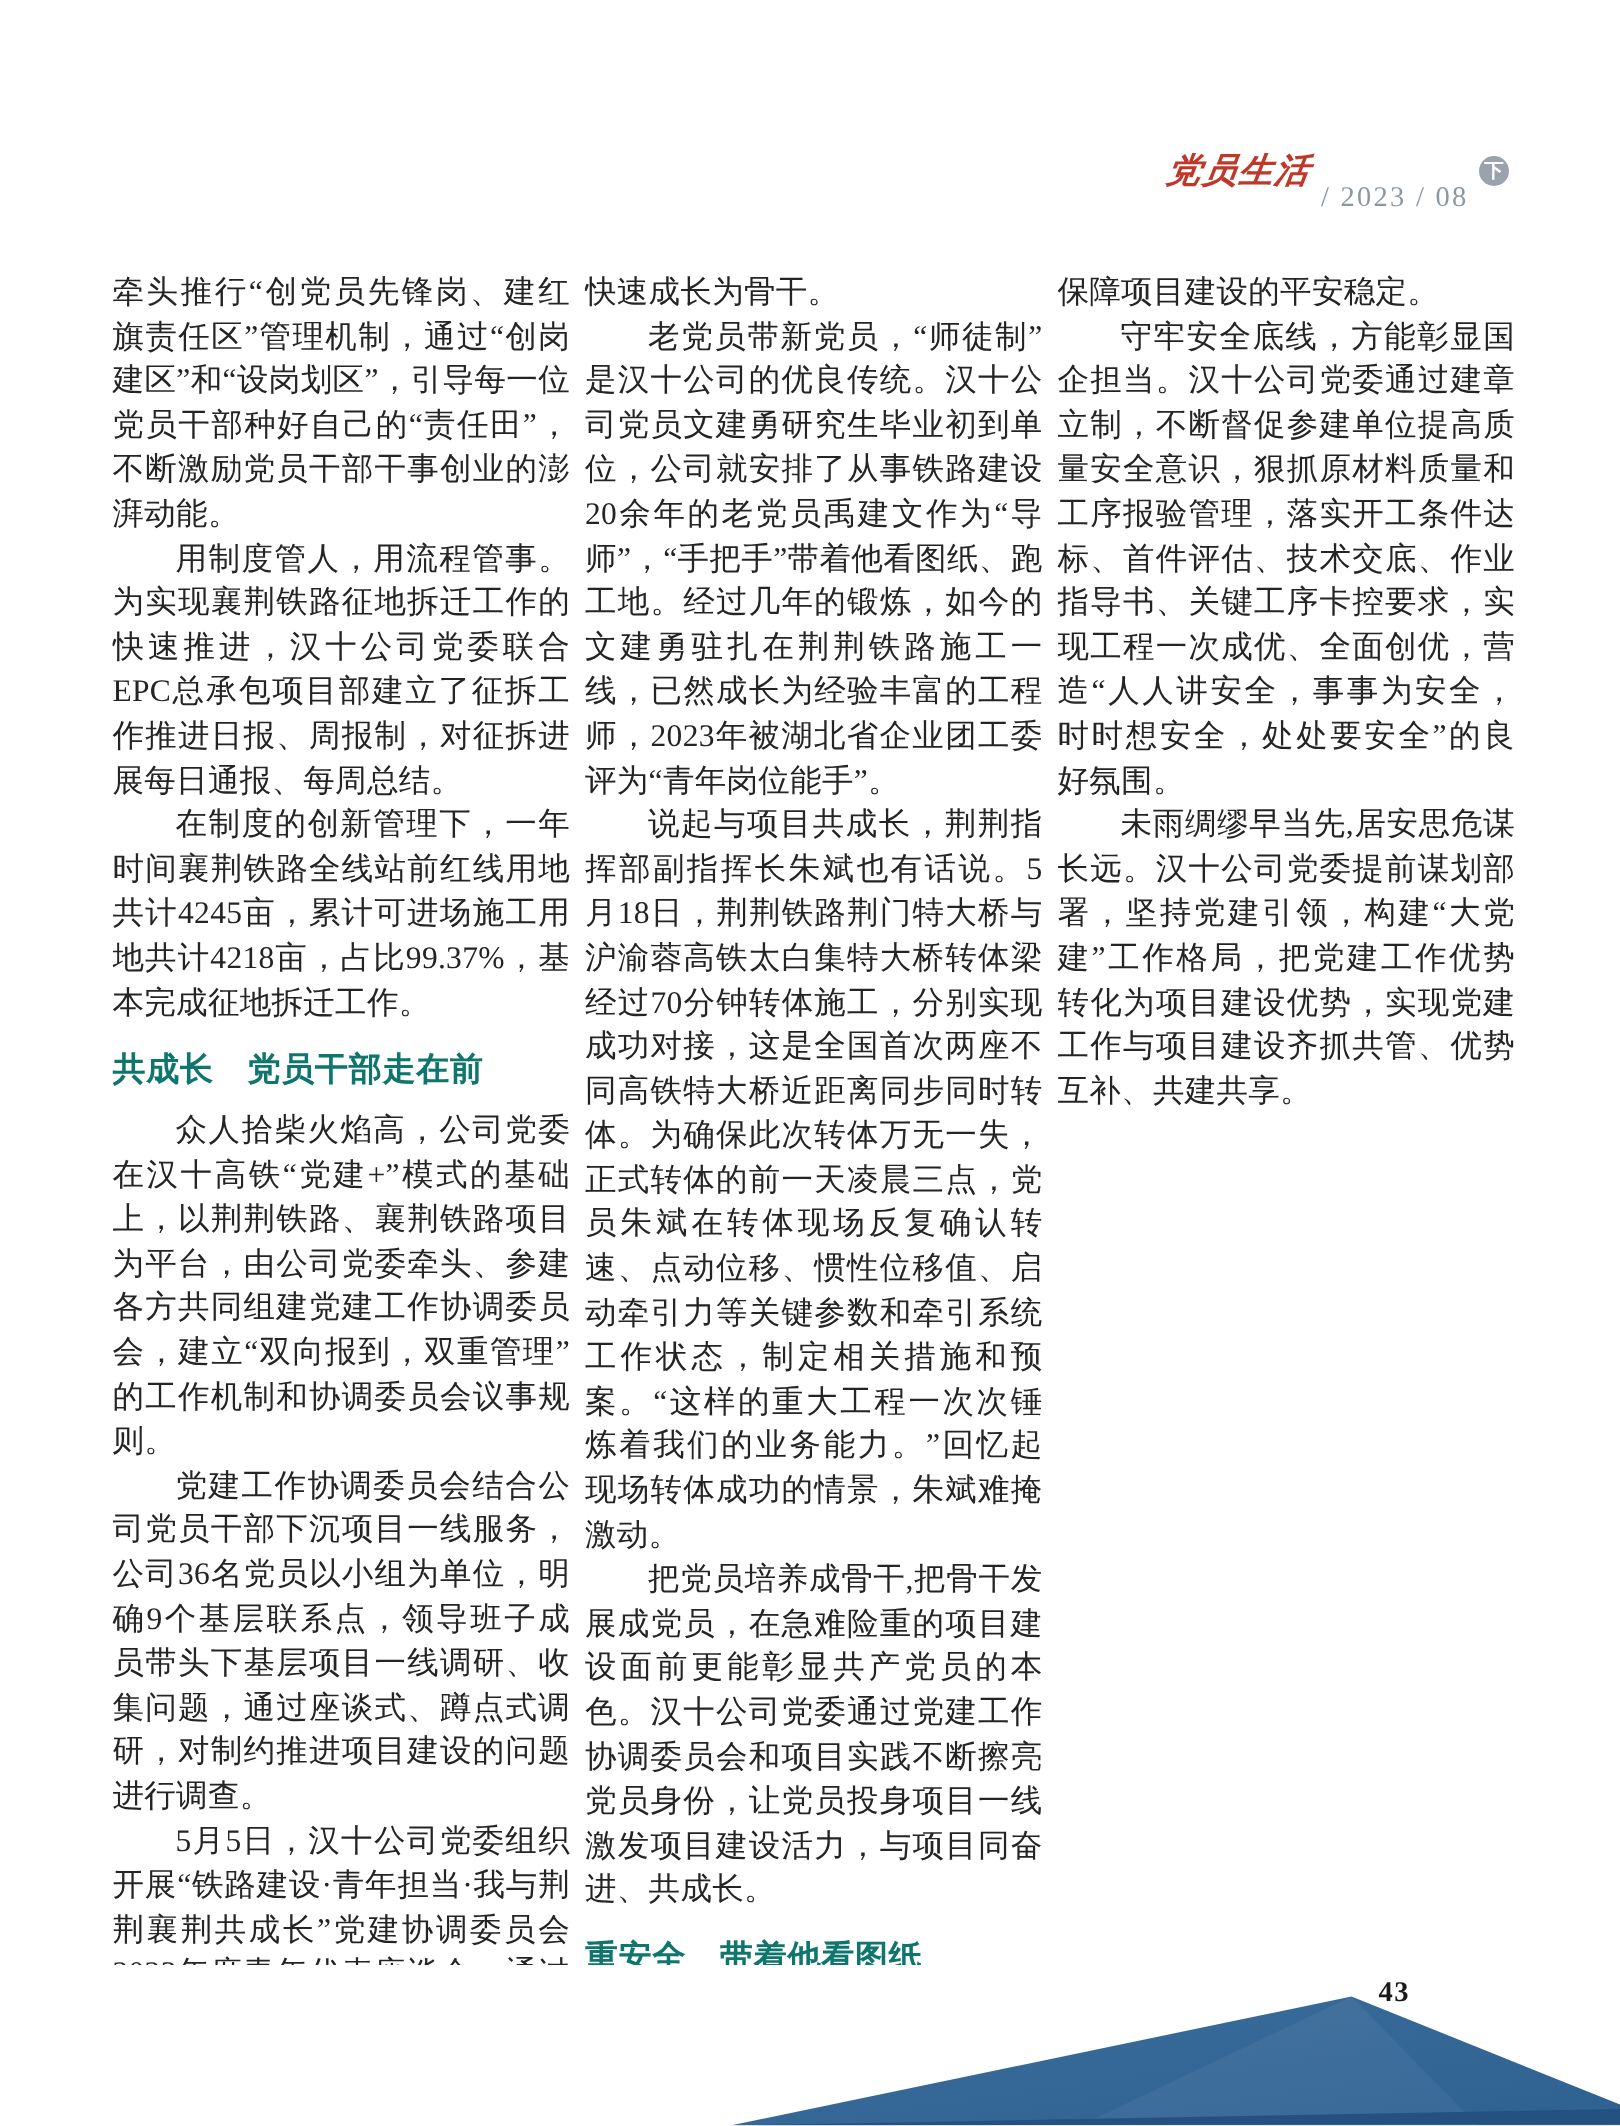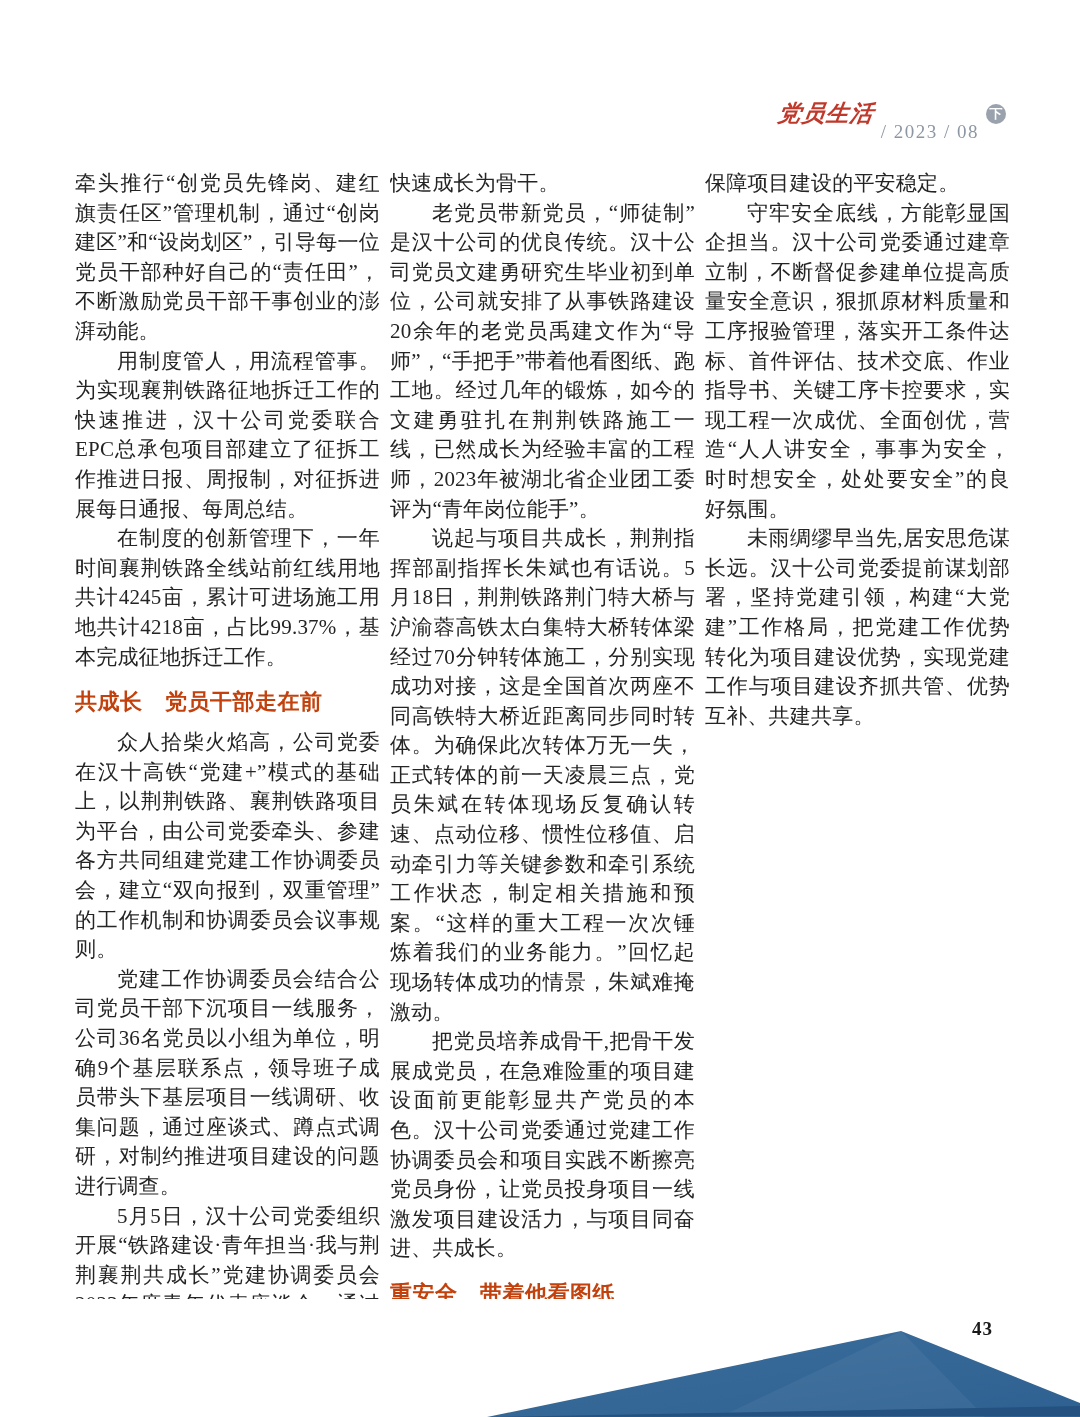--- a/index.html
+++ b/index.html
@@ -18,36 +18,36 @@
   .issue{
     color:#8d97a3;font-family:"Liberation Serif",serif;font-size:19px;letter-spacing:1.5px;margin-top:37px;
   }
   .badge{
     width:20px;height:20px;border-radius:50%;background:#99a2ad;color:#fff;
     font:bold 13px/20px "Liberation Sans","DejaVu Sans",sans-serif;text-align:center;
     display:inline-block;
   }
   
   .article{
-    position:absolute;left:75px;top:169px;width:935px;height:1130px;
+    position:absolute;left:75px;top:180px;width:935px;height:1130px;
     display:flex;gap:10px;overflow:hidden;
   }
   .col{width:305px;overflow:hidden;}
   .col p{
     margin:0;font-size:21px;line-height:29.6px;color:#242424;
     text-align:justify;text-justify:inter-ideograph;letter-spacing:0.2px;
   }
   .col p.indent{text-indent:2em;}
   .col h3{
-    margin:18px 0 14px;color:#c2410c;
+    margin:18px 0 14px;color:#0f766e;
     font:bold 22px/24px "Liberation Sans","DejaVu Sans",sans-serif;letter-spacing:0.5px;
   }
   
   .pageno{
-    position:absolute;left:972px;top:1318px;color:#1a1a1a;
+    position:absolute;left:919px;top:1318px;color:#1a1a1a;
     font:bold 19px "Liberation Serif","DejaVu Serif",serif;letter-spacing:1px;
   }
   .deco{position:absolute;left:0;top:0;width:1080px;height:1417px;pointer-events:none;}
 </style>
 </head>
 <body>
 
 <div class="header">
   <span class="logo">党员生活</span>
   <span class="issue">/ 2023 / 08</span>

